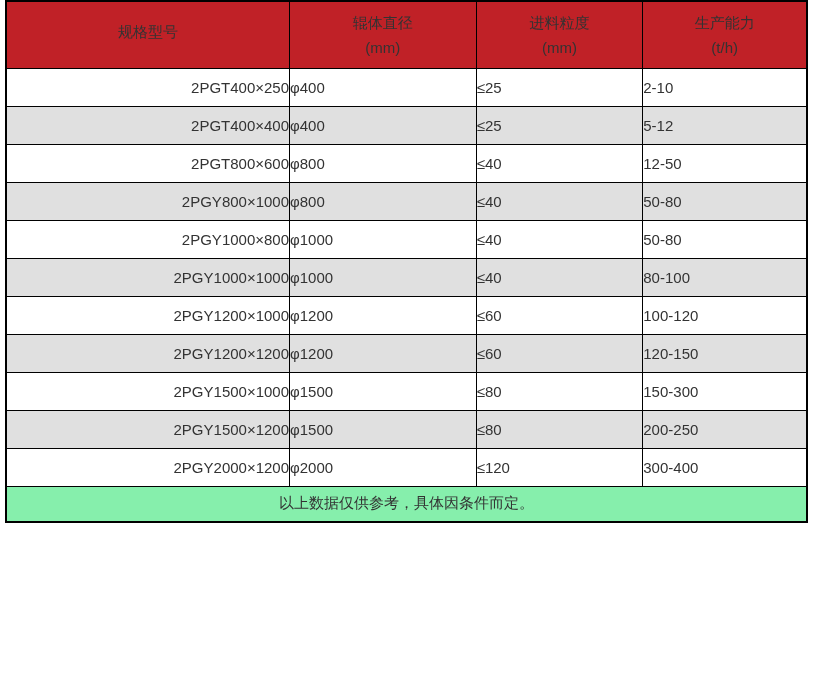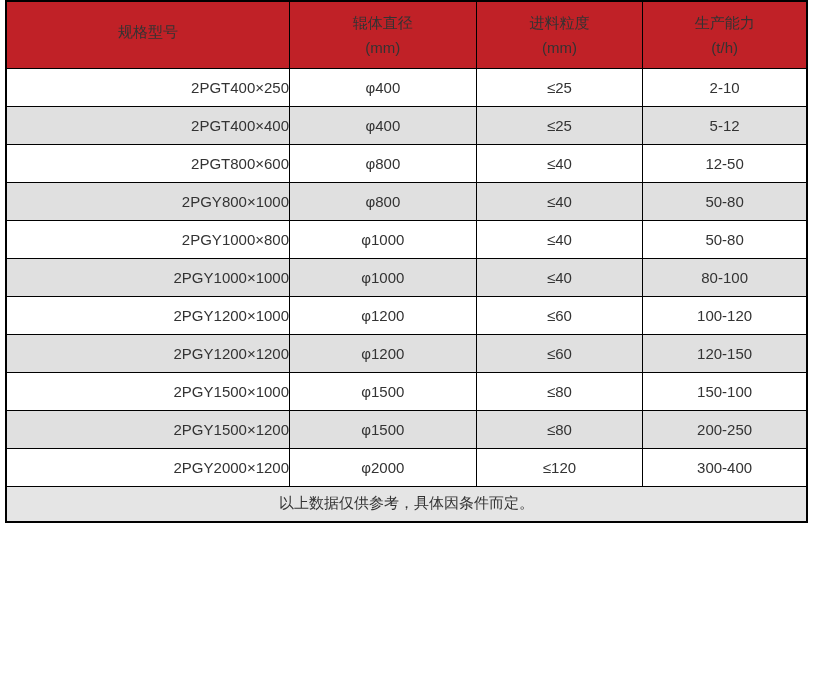--- a/index.html
+++ b/index.html
@@ -57,35 +57,35 @@
     justify-content: center;
     align-items: center;
     height: 100%;
     gap: 6px;
   }
   .h-label { line-height: 20px; }
   .h-unit  { line-height: 18px; }
 
   tbody td {
     height: 38px;
-    text-align: center;
+    text-align: left;
     vertical-align: middle;
   }
   tbody td.cell-model {
     text-align: right;
     padding-left: 5px;
   }
   tbody tr:nth-child(odd)  td { background: var(--row-odd-bg); }
   tbody tr:nth-child(even) td { background: var(--row-even-bg); }
 
   tfoot td {
     height: 36px;
     text-align: center;
     vertical-align: middle;
-    background: #e5e5e5;
+    background: #86efac;
   }
 </style>
 </head>
 <body>
 
 <div class="spec-table-wrap">
   <table class="spec-table">
     <colgroup>
       <col class="c-model">
       <col class="c-diameter">
@@ -166,21 +166,21 @@
         <tr>
           <td class="cell-model">2PGY1200×1200</td>
           <td class="cell-roller-diameter">φ1200</td>
           <td class="cell-feed-size">≤60</td>
           <td class="cell-capacity">120-150</td>
         </tr>
         <tr>
           <td class="cell-model">2PGY1500×1000</td>
           <td class="cell-roller-diameter">φ1500</td>
           <td class="cell-feed-size">≤80</td>
-          <td class="cell-capacity">150-100</td>
+          <td class="cell-capacity">150-300</td>
         </tr>
         <tr>
           <td class="cell-model">2PGY1500×1200</td>
           <td class="cell-roller-diameter">φ1500</td>
           <td class="cell-feed-size">≤80</td>
           <td class="cell-capacity">200-250</td>
         </tr>
         <tr>
           <td class="cell-model">2PGY2000×1200</td>
           <td class="cell-roller-diameter">φ2000</td>

